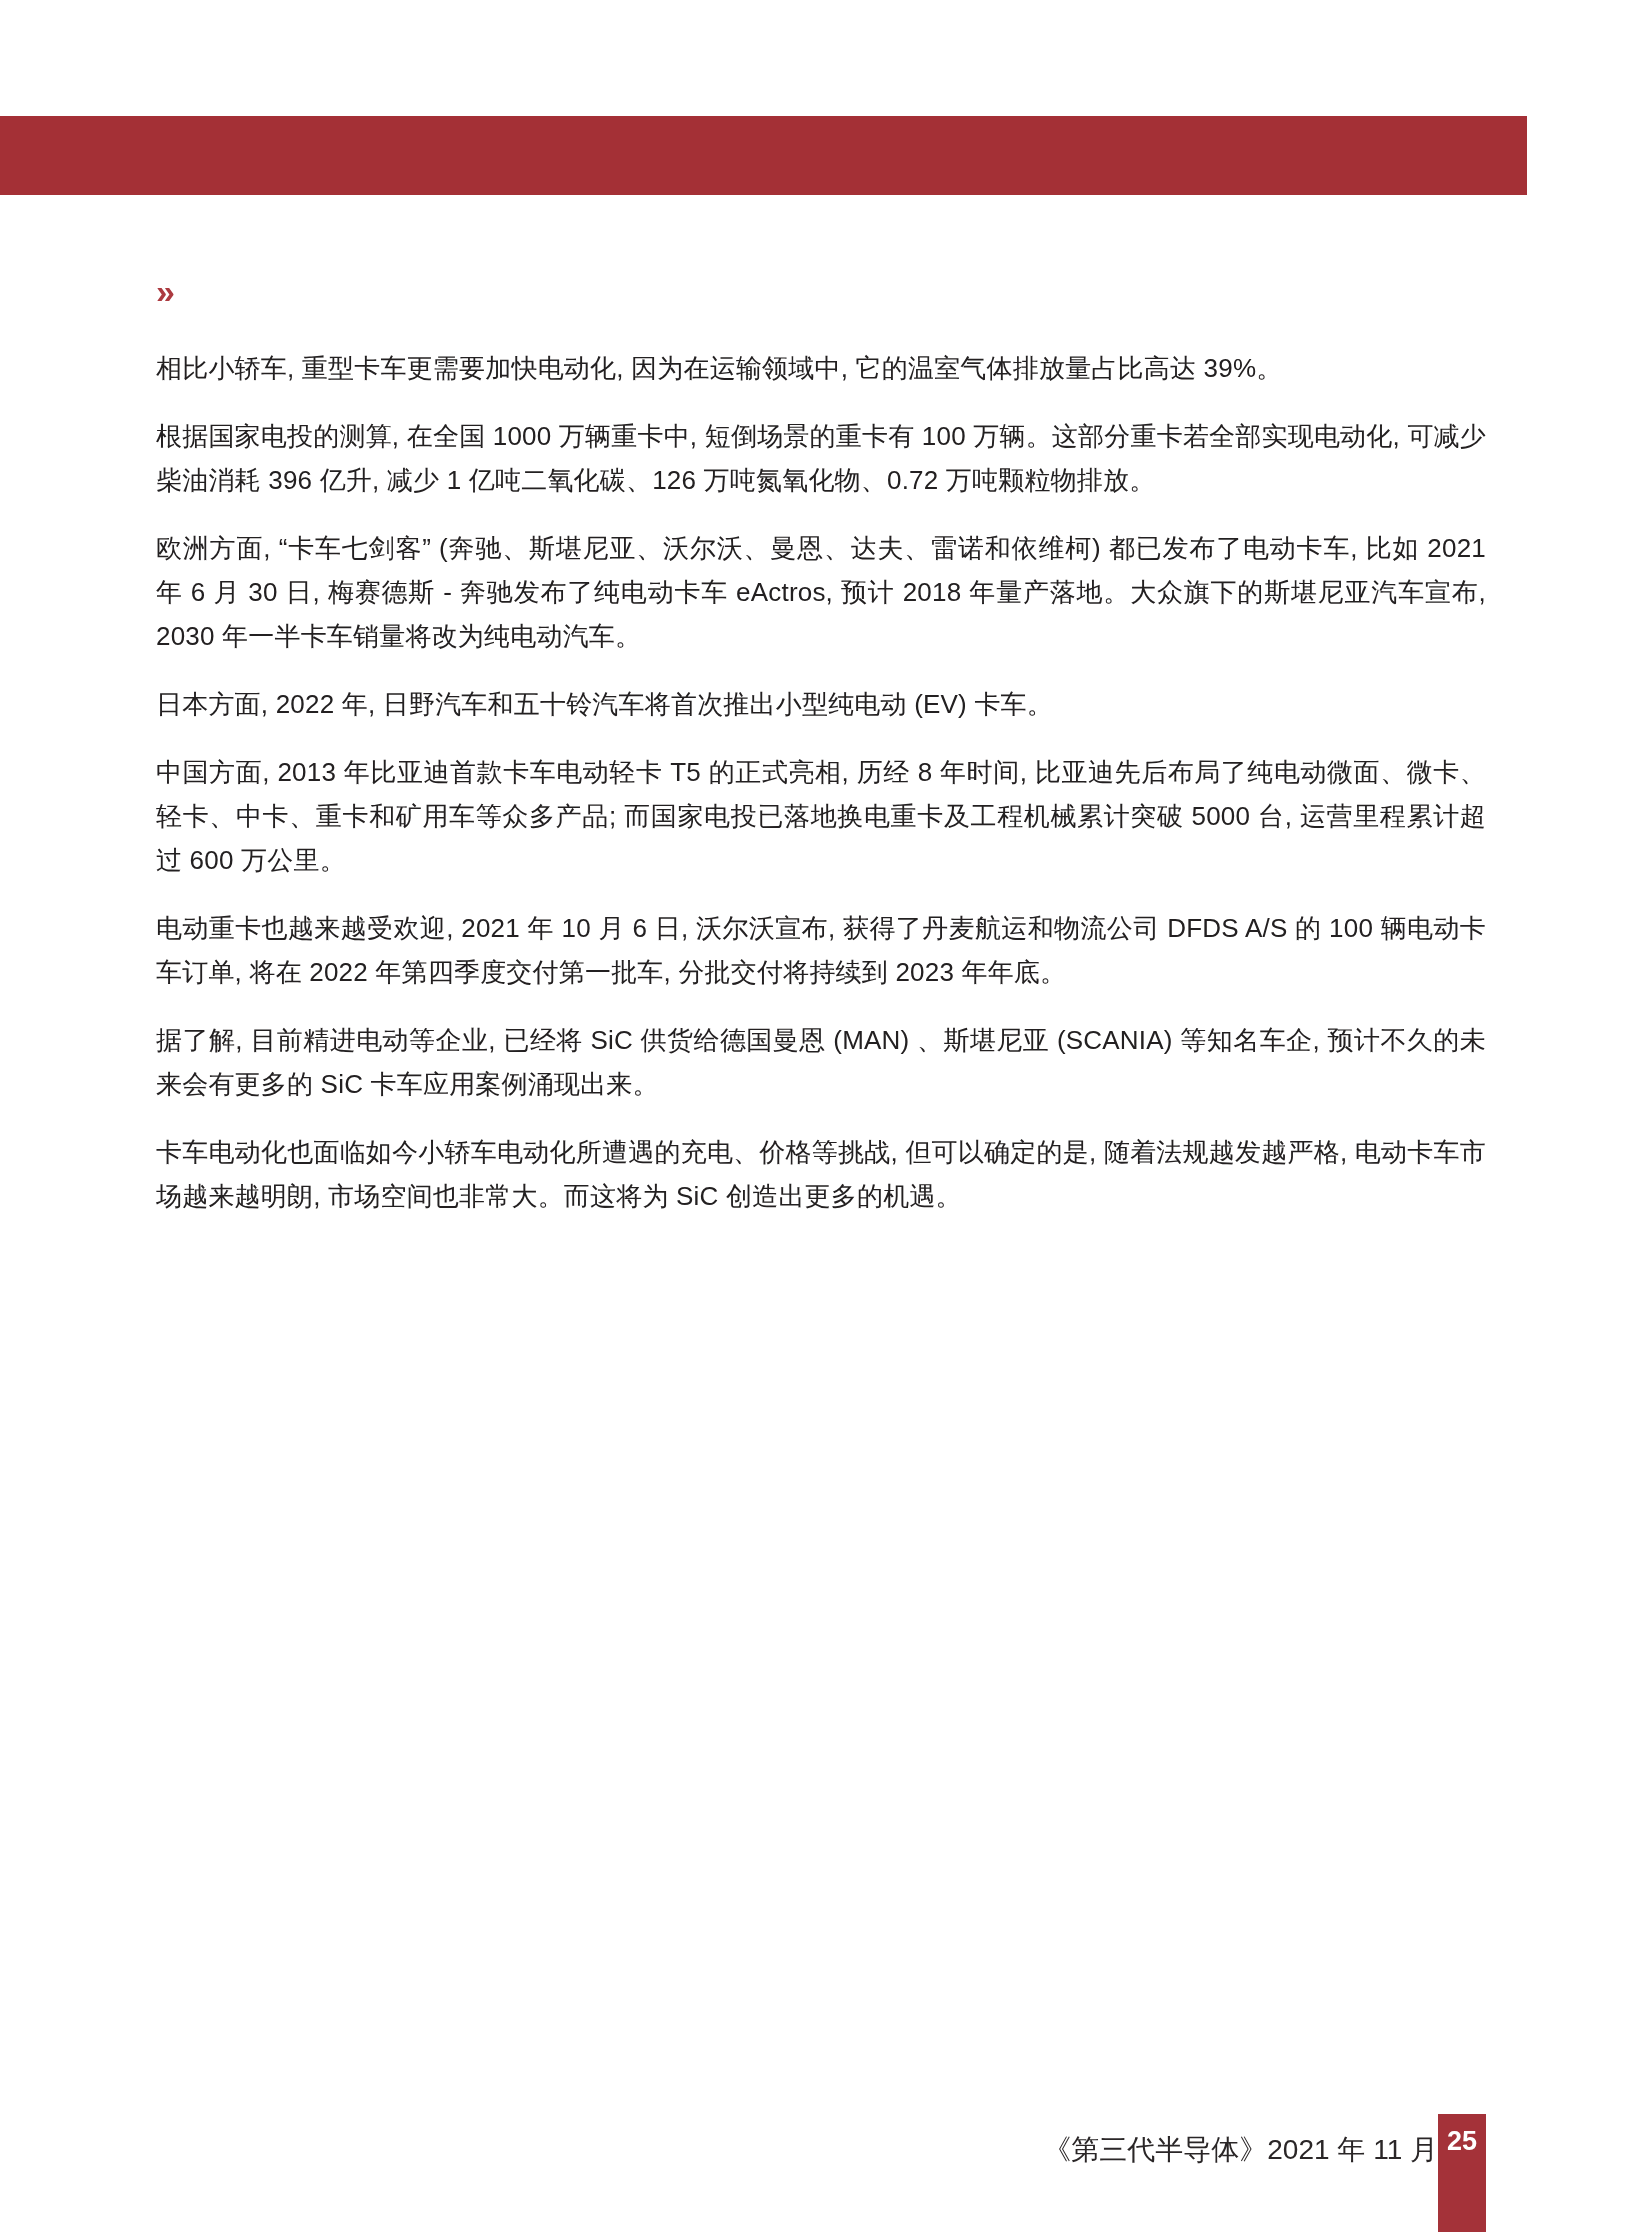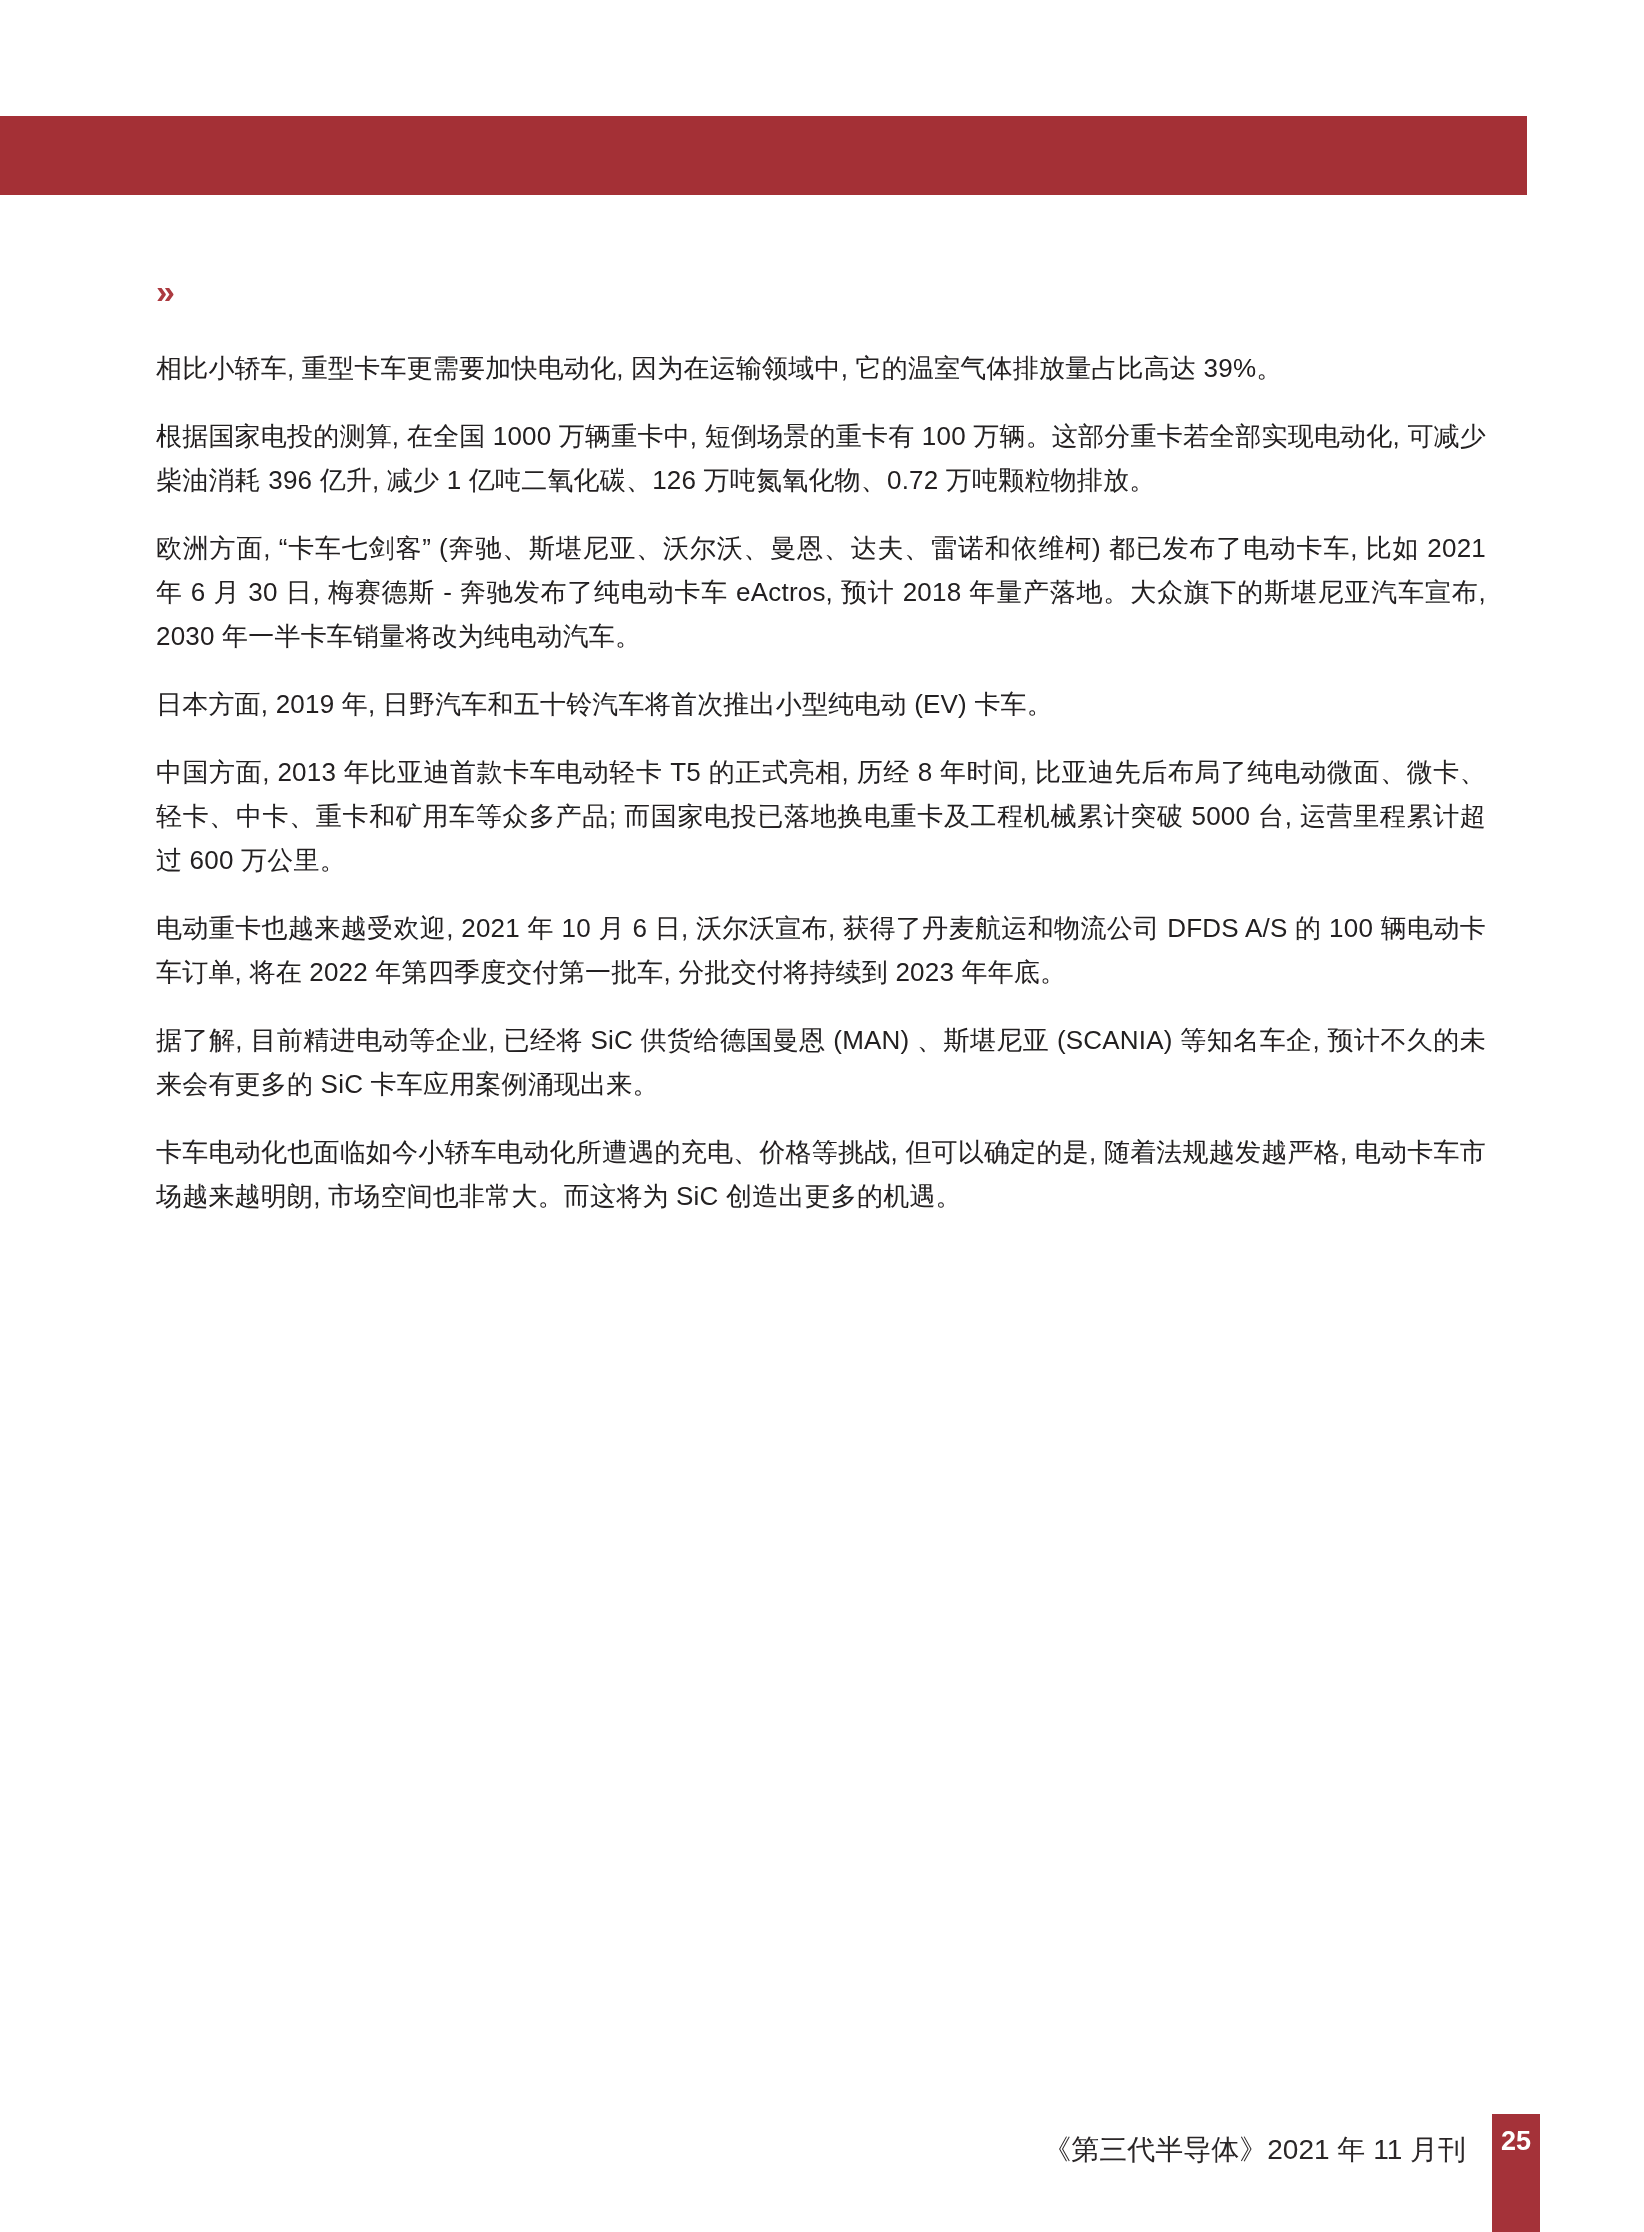--- a/index.html
+++ b/index.html
@@ -65,21 +65,21 @@
     position: absolute;
     right: 179px;
     top: 2135px;
     color: var(--footer-text, #2A2627);
     font-size: 28px;
     line-height: 30px;
     white-space: nowrap;
   }
   .page-num-box {
     position: absolute;
-    left: 1492px;
+    left: 1438px;
     top: 2114px;
     width: 48px;
     height: 118px;
     background: var(--badge-bg, #A43239);
     text-align: center;
   }
   .page-num-box .num {
     display: inline-block;
     margin-top: 12px;
     color: var(--badge-text, #FFFFFF);
@@ -96,21 +96,21 @@
   <div class="top-bar"></div>
 
   <main class="content">
     <h1 class="heading">
       <span class="marker">»</span>
     </h1>
     <div class="paragraphs">
         <p class="para">相比小轿车, 重型卡车更需要加快电动化, 因为在运输领域中, 它的温室气体排放量占比高达 39%。</p>
         <p class="para">根据国家电投的测算, 在全国 1000 万辆重卡中, 短倒场景的重卡有 100 万辆。这部分重卡若全部实现电动化, 可减少柴油消耗 396 亿升, 减少 1 亿吨二氧化碳、126 万吨氮氧化物、0.72 万吨颗粒物排放。</p>
         <p class="para">欧洲方面, “卡车七剑客” (奔驰、斯堪尼亚、沃尔沃、曼恩、达夫、雷诺和依维柯) 都已发布了电动卡车, 比如 2021 年 6 月 30 日, 梅赛德斯 - 奔驰发布了纯电动卡车 eActros, 预计 2018 年量产落地。大众旗下的斯堪尼亚汽车宣布, 2030 年一半卡车销量将改为纯电动汽车。</p>
-        <p class="para">日本方面, 2019 年, 日野汽车和五十铃汽车将首次推出小型纯电动 (EV) 卡车。</p>
+        <p class="para">日本方面, 2022 年, 日野汽车和五十铃汽车将首次推出小型纯电动 (EV) 卡车。</p>
         <p class="para">中国方面, 2013 年比亚迪首款卡车电动轻卡 T5 的正式亮相, 历经 8 年时间, 比亚迪先后布局了纯电动微面、微卡、轻卡、中卡、重卡和矿用车等众多产品; 而国家电投已落地换电重卡及工程机械累计突破 5000 台, 运营里程累计超过 600 万公里。</p>
         <p class="para">电动重卡也越来越受欢迎, 2021 年 10 月 6 日, 沃尔沃宣布, 获得了丹麦航运和物流公司 DFDS A/S 的 100 辆电动卡车订单, 将在 2022 年第四季度交付第一批车, 分批交付将持续到 2023 年年底。</p>
         <p class="para">据了解, 目前精进电动等企业, 已经将 SiC 供货给德国曼恩 (MAN) 、斯堪尼亚 (SCANIA) 等知名车企, 预计不久的未来会有更多的 SiC 卡车应用案例涌现出来。</p>
         <p class="para">卡车电动化也面临如今小轿车电动化所遭遇的充电、价格等挑战, 但可以确定的是, 随着法规越发越严格, 电动卡车市场越来越明朗, 市场空间也非常大。而这将为 SiC 创造出更多的机遇。</p>
       </div>
   </main>
 
   <div class="footer-journal">《第三代半导体》2021 年 11 月刊</div>
 
   <div class="page-num-box">

